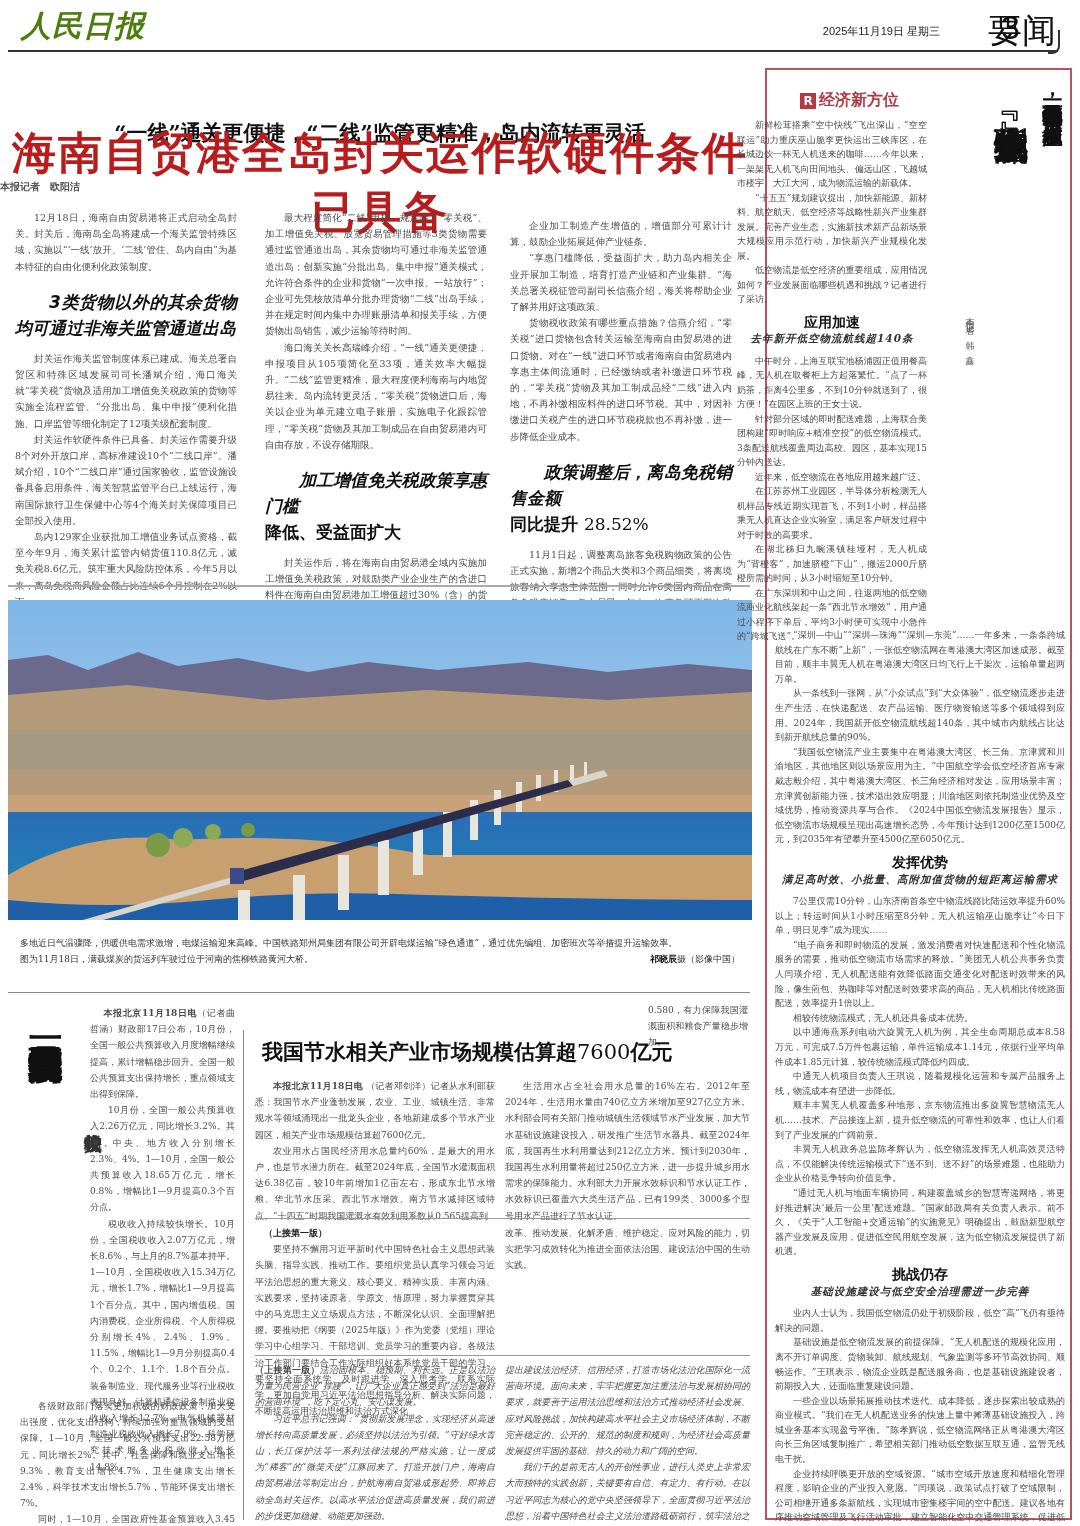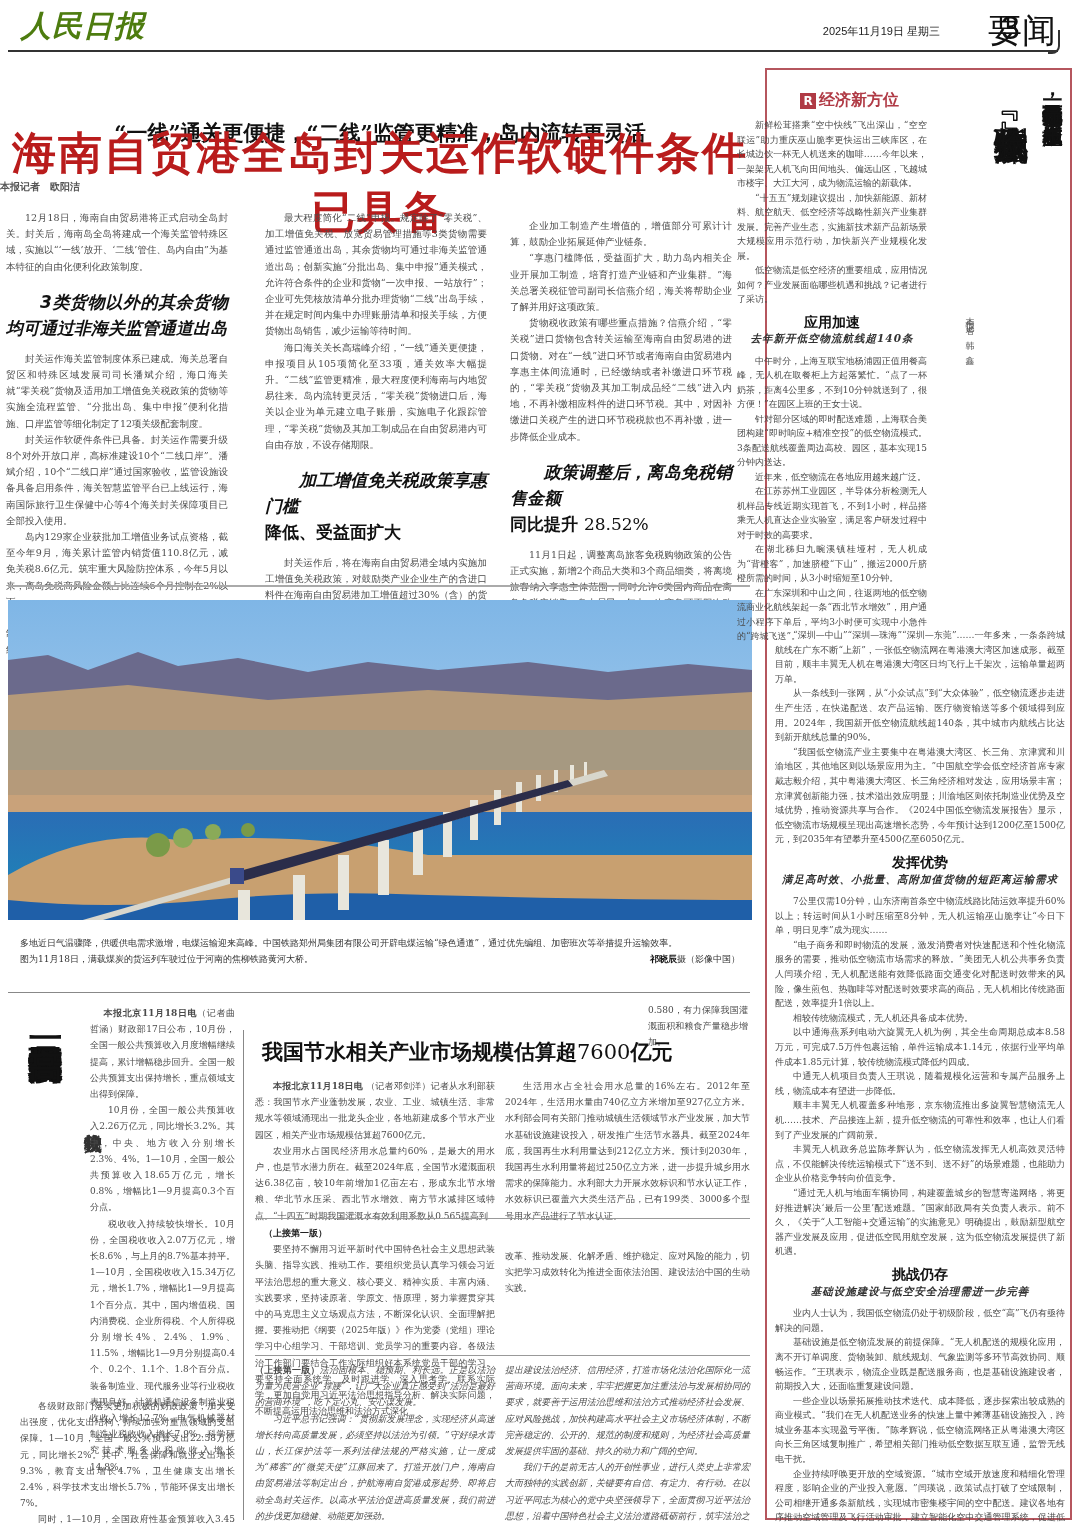--- a/index.html
+++ b/index.html
@@ -53,21 +53,21 @@
 <div class="abs dateline">2025年11月19日 星期三</div>
 <div class="abs pagenum">3</div>
 <div class="abs section-name">要闻</div>
 <div class="abs hrule"></div>
 <div class="abs hcorner"></div>
 
 <div class="abs kicker">“一线”通关更便捷，“二线”监管更精准，岛内流转更灵活</div>
 <div class="abs headline">海南自贸港全岛封关运作软硬件条件已具备</div>
 <div class="abs byline">本报记者　欧阳洁</div>
 
-<div class="abs col" style="left:6px; top:210px; width:222px;">
+<div class="abs col" style="left:15px; top:210px; width:222px;">
   <p>12月18日，海南自由贸易港将正式启动全岛封关。封关后，海南岛全岛将建成一个海关监管特殊区域，实施以“‘一线’放开、‘二线’管住、岛内自由”为基本特征的自由化便利化政策制度。</p>
   <div class="subhead"><span class="indent">3类货物以外的其余货物均可通过非海关监管通道出岛</span></div>
   <p>封关运作海关监管制度体系已建成。海关总署自贸区和特殊区域发展司司长潘斌介绍，海口海关就“零关税”货物及适用加工增值免关税政策的货物等实施全流程监管、“分批出岛、集中申报”便利化措施、口岸监管等细化制定了12项关级配套制度。</p>
   <p>封关运作软硬件条件已具备。封关运作需要升级8个对外开放口岸，高标准建设10个“二线口岸”。潘斌介绍，10个“二线口岸”通过国家验收，监管设施设备具备启用条件，海关智慧监管平台已上线运行，海南国际旅行卫生保健中心等4个海关封关保障项目已全部投入使用。</p>
   <p>岛内129家企业获批加工增值业务试点资格，截至今年9月，海关累计监管内销货值110.8亿元，减免关税8.6亿元。筑牢重大风险防控体系，今年5月以来，离岛免税商风险金额占比连续6个月控制在2%以下。</p>
   <p>“‘一线’放开、‘二线’管住、岛内自由”的海关监管制度如何实施？潘斌介绍，“一线”放开什么，“二线”就管住什么，做到既精准管住，又高效便捷。</p>
 </div>
 
 <div class="abs col" style="left:265px; top:210px; width:222px;">
   <p>最大程度简化“二线”申报。规定除了“零关税”、加工增值免关税、放宽贸易管理措施等3类货物需要通过监管通道出岛，其余货物均可通过非海关监管通道出岛；创新实施“分批出岛、集中申报”通关模式，允许符合条件的企业和货物“一次申报、一站放行”；企业可先凭核放清单分批办理货物“二线”出岛手续，并在规定时间内集中办理账册清单和报关手续，方便货物出岛销售，减少运输等待时间。</p>
@@ -163,21 +163,21 @@
 <div class="abs col" style="left:505px; top:1078px; width:245px; font-size:9px;">
   <p>生活用水占全社会用水总量的16%左右。2012年至2024年，生活用水量由740亿立方米增加至927亿立方米。水利部会同有关部门推动城镇生活领域节水产业发展，加大节水基础设施建设投入，研发推广生活节水器具。截至2024年底，我国再生水利用量达到212亿立方米。预计到2030年，我国再生水利用量将超过250亿立方米，进一步提升城乡用水需求的保障能力。水利部大力开展水效标识和节水认证工作，水效标识已覆盖六大类生活产品，已有199类、3000多个型号用水产品进行了节水认证。</p>
 </div>
 <div class="abs divider" style="left:255px; width:495px; top:1218px; height:1px; background:#999;"></div>
 
 <div class="abs col" style="left:255px; top:1225px; width:240px; font-size:9px;">
   <div style="font-weight:bold;color:#222;padding-left:1em;">（上接第一版）</div>
   <p>要坚持不懈用习近平新时代中国特色社会主义思想武装头脑、指导实践、推动工作。要组织党员认真学习领会习近平法治思想的重大意义、核心要义、精神实质、丰富内涵、实践要求，坚持读原著、学原文、悟原理，努力掌握贯穿其中的马克思主义立场观点方法，不断深化认识、全面理解把握。要推动把《纲要（2025年版）》作为党委（党组）理论学习中心组学习、干部培训、党员学习的重要内容。各级法治工作部门要结合工作实际组织好本系统党员干部的学习。要坚持全面系统学、及时跟进学、深入思考学、联系实际学，更加自觉用习近平法治思想指导分析、解决实际问题，不断提高运用法治思维和法治方式深化</p>
 </div>
 <div class="abs col" style="left:505px; top:1225px; width:245px; font-size:9px;">
-  <p style="text-indent:0;margin-top:23px;">改革、推动发展、化解矛盾、维护稳定、应对风险的能力，切实把学习成效转化为推进全面依法治国、建设法治中国的生动实践。</p>
+  <p style="text-indent:0;">改革、推动发展、化解矛盾、维护稳定、应对风险的能力，切实把学习成效转化为推进全面依法治国、建设法治中国的生动实践。</p>
 </div>
 <div class="abs divider" style="left:255px; width:495px; top:1355px; height:1px; background:#999;"></div>
 
 <div class="abs col" style="left:255px; top:1362px; width:240px; font-size:9px; font-style:italic;">
   <p style="text-indent:0;"><b style="font-style:normal;">（上接第一版）</b><span>法治固根本、稳预期、利长远。正是以法治力量为民营企业“撑腰”，让广大企业真正感受到“法治是最好的营商环境”，吃下定心丸、安心谋发展。</span></p>
   <p>习近平总书记强调：“贯彻新发展理念，实现经济从高速增长转向高质量发展，必须坚持以法治为引领。”守好绿水青山，长江保护法等一系列法律法规的严格实施，让一度成为“稀客”的“微笑天使”江豚回来了。打造开放门户，海南自由贸易港法等制定出台，护航海南自贸港成形起势、即将启动全岛封关运作。以高水平法治促进高质量发展，我们前进的步伐更加稳健、动能更加强劲。</p>
   <p>党的二十届四中全会《建议》将“社会主义法治国家建设达到更高水平”列入“十五五”时期经济社会发展的主要目标，</p>
 </div>
 <div class="abs col" style="left:505px; top:1362px; width:245px; font-size:9px; font-style:italic;">
   <p style="text-indent:0;">提出建设法治经济、信用经济，打造市场化法治化国际化一流营商环境。面向未来，牢牢把握更加注重法治与发展相协同的要求，就要善于运用法治思维和法治方式推动经济社会发展、应对风险挑战，加快构建高水平社会主义市场经济体制，不断完善稳定的、公开的、规范的制度和规则，为经济社会高质量发展提供牢固的基础、持久的动力和广阔的空间。</p>

